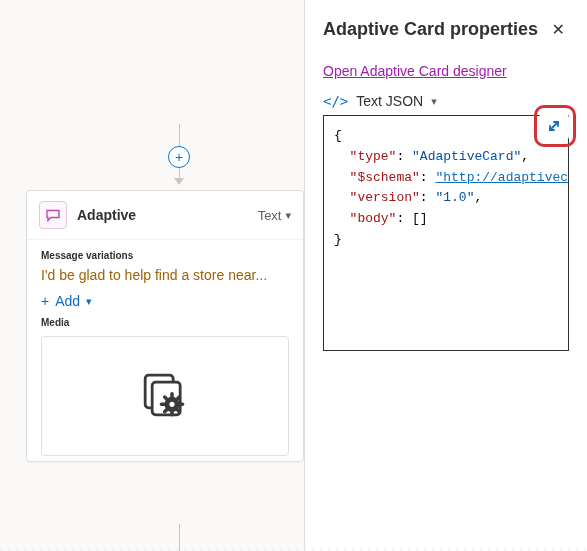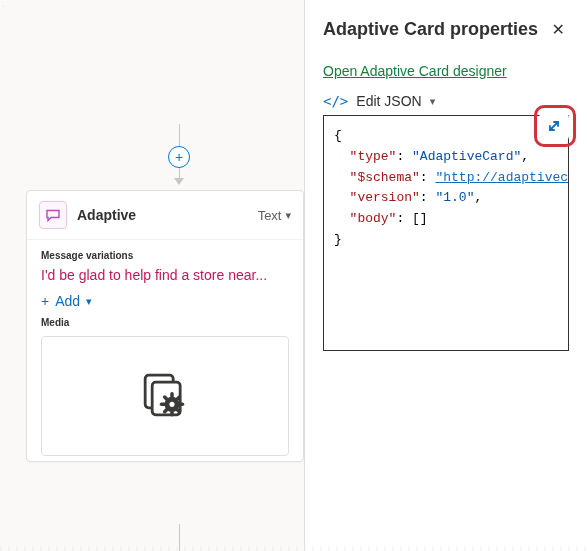--- a/index.html
+++ b/index.html
@@ -85,21 +85,21 @@
   .card-title { font-weight: 600; flex: 1; }
   .text-dd {
     display: flex; align-items: center; gap: 4px;
     color: #605e5c; font-size: 13px; cursor: pointer;
   }
   .section {
     padding: 10px 14px 4px 14px;
   }
   .section-title { font-weight: 600; margin-bottom: 6px; font-size: 10px; }
   .variation-text {
-    color: #be185d; font-size: 14px;
+    color: #a16207; font-size: 14px;
     white-space: nowrap; overflow: hidden; text-overflow: ellipsis;
     max-width: 250px;
   }
   .add-row {
     display: flex; align-items: center; gap: 6px;
     color: #0f6cbd; font-size: 14px; margin-top: 10px;
     cursor: pointer;
   }
   .media-section { padding: 4px 14px 5px 14px; }
   .media-box {
@@ -136,21 +136,21 @@
     align-items: center;
     justify-content: space-between;
     margin-bottom: 20px;
   }
   .panel-title { font-size: 18px; font-weight: 600; }
   .close-btn {
     background: none; border: none; font-size: 16px; cursor: pointer;
     color: #323130; padding: 4px;
   }
   .link {
-    color: #15803d;
+    color: #a21caf;
     text-decoration: underline;
     font-size: 14px;
     cursor: pointer;
     display: inline-block;
     margin-bottom: 14px;
   }
   .edit-json-row {
     display: flex; align-items: center; gap: 8px;
     color: #323130; font-size: 14px;
     margin-bottom: 6px;
@@ -293,21 +293,21 @@
     <div class="panel-title">Adaptive Card properties</div>
     <button class="close-btn">
       <span>✕</span>
     </button>
   </div>
 
   <a class="link">Open Adaptive Card designer</a>
 
   <div class="edit-json-row">
     <span class="code-tag">&lt;/&gt;</span>
-    <span>Edit JSON</span>
+    <span>Text JSON</span>
     <span class="chev">▾</span>
   </div>
 
   <div class="json-box-wrap">
     <div class="highlight-ring"></div>
     <div class="expand-chip">
       <span>
         <svg width="16" height="16" viewBox="0 0 16 16" fill="none" stroke="#0f6cbd" stroke-width="1.8" stroke-linecap="round">
           <line x1="4" y1="12" x2="12" y2="4"></line>
           <polyline points="8,4 12,4 12,8"></polyline>

